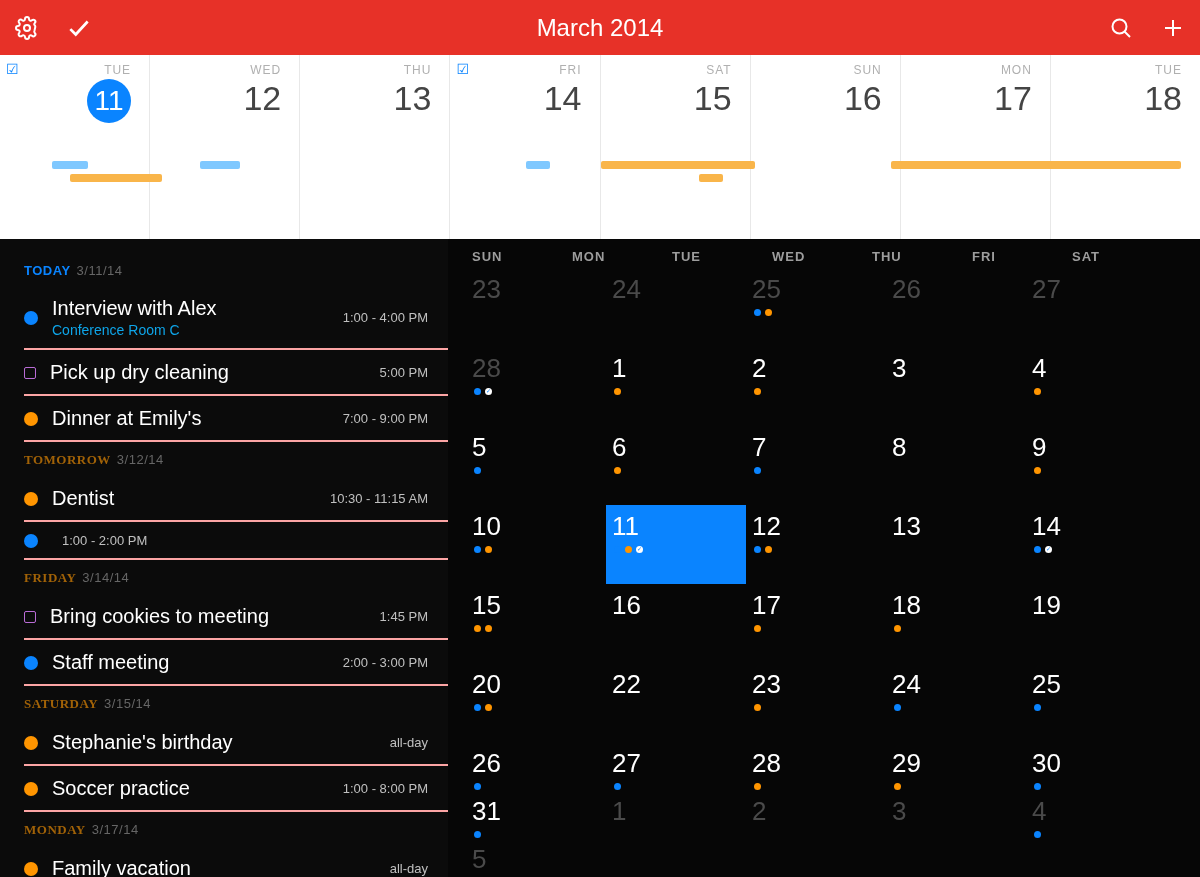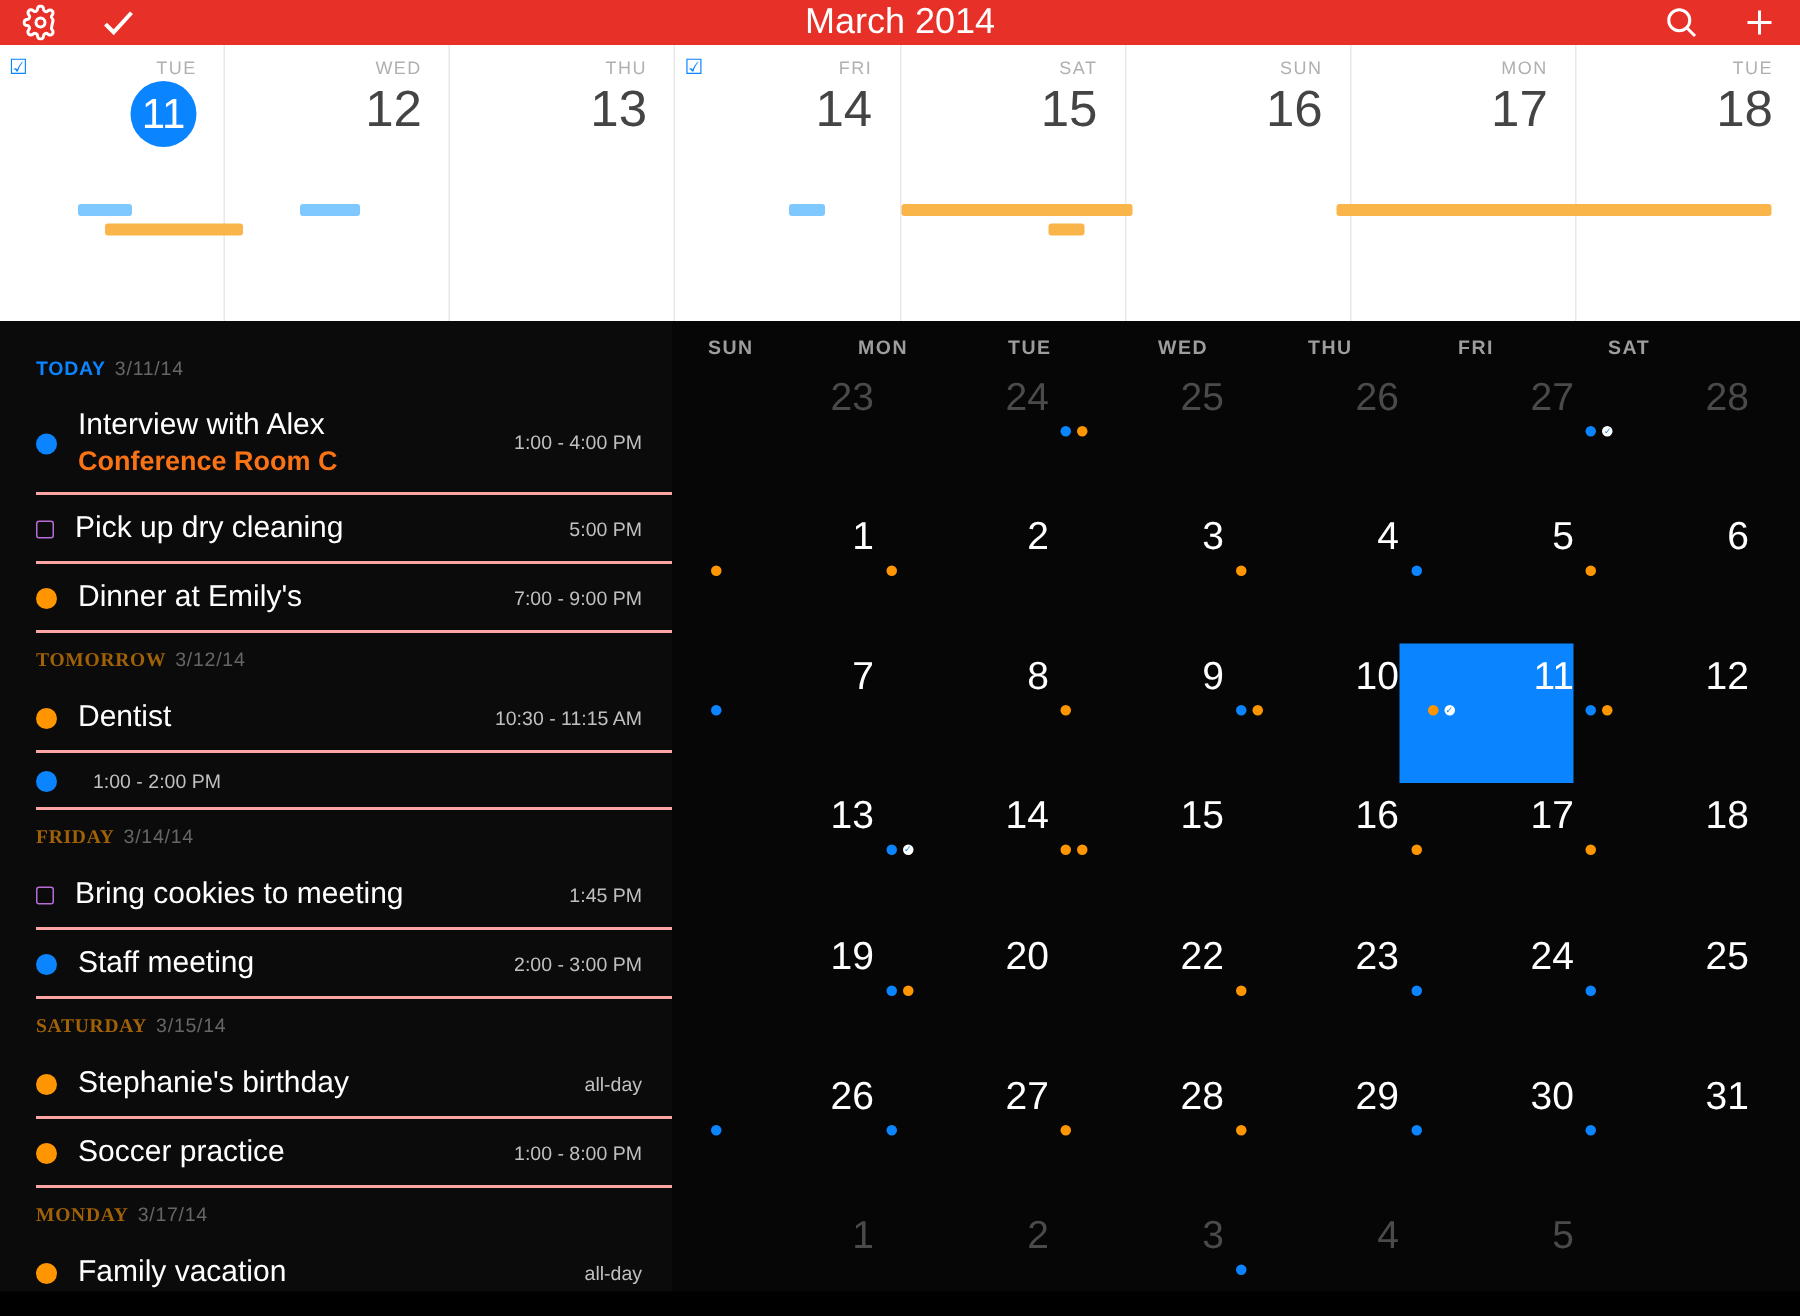--- a/index.html
+++ b/index.html
@@ -1,19 +1,19 @@
 <!DOCTYPE html>
 <html><head>
 <meta charset="utf-8">
 <style>
   * { margin: 0; padding: 0; box-sizing: border-box; font-family: "Helvetica Neue", Helvetica, Arial, sans-serif; -webkit-font-smoothing: antialiased; }
   body { width: 1200px; height: 877px; overflow: hidden; background: #000; }
 
   
-  .topbar { height: 30px; background: #E73128; color: #fff; display: flex; align-items: center; padding: 0 14px; position: relative; gap: 35px; }
+  .topbar { height: 55px; background: #E73128; color: #fff; display: flex; align-items: center; padding: 0 14px; position: relative; gap: 35px; }
   .topbar .left, .topbar .right { display: flex; align-items: center; gap: 26px; }
   .topbar .title { position: absolute; left: 0; right: 0; text-align: center; font-size: 24px; font-weight: 300; pointer-events: none; }
   .icon-btn { width: 26px; height: 26px; display: flex; align-items: center; justify-content: center; cursor: pointer; }
   .icon-btn svg { stroke: #fff; fill: none; }
 
   
   .weekstrip { height: 184px; background: #fff; display: flex; }
   .weekday { flex: 1; border-right: 1px solid #e8e8e8; position: relative; padding-top: 8px; text-align: right; padding-right: 18px; cursor: pointer; }
   .weekday:last-child { border-right: none; }
   .weekday .dow { font-size: 12px; color: #b0b0b0; letter-spacing: 1px; font-weight: 500; }
@@ -34,28 +34,28 @@
   .agenda-section-header .label { color:#0A84FF; }
   .agenda-section-header .date { color:#666; font-weight:400; margin-left:6px; }
   .agenda-section-header.dim .label { color:#a16207;font-family:Liberation Serif, serif; }
   .agenda-item { display:flex; align-items:center; padding: 10px 20px 10px 0; border-bottom:2px solid #fca5a5; cursor:pointer; }
   .agenda-item .marker { width:14px; height:14px; border-radius:50%; flex-shrink:0; margin-right:14px; margin-top:2px; }
   .agenda-item .marker.square { border-radius:2px; background:transparent; border:1.5px solid #B96CD6; width:12px; height:12px; }
   .marker.blue { background:#0A84FF; }
   .marker.orange { background:#FF9500; }
   .agenda-item .text { flex:1; }
   .agenda-item .title { font-size:20px; font-weight:300; line-height:1.2; }
-  .agenda-item .sub { font-size:18px; color:#f97316; font-weight:700; margin-top:2px; }
+  .agenda-item .sub { font-size:14px; color:#0ea5e9; font-weight:400; margin-top:2px; }
   .agenda-item .time { font-size:13px; color:#c0c0c0; white-space:nowrap; margin-left:10px; }
 
   
   .monthgrid { flex:1; background:#060606; color:#fff; padding: 10px 34px 0 18px; }
   .mg-head { display:grid; grid-template-columns: repeat(7,1fr); font-size:13px; color:#9d9d9d; font-weight:600; letter-spacing:1px; margin-bottom:4px; }
   .mg-head div { padding-left:6px; }
-  .mg-body { display:grid; grid-template-columns: repeat(6,1fr); grid-template-rows: repeat(6, 1fr); height: calc(100% - 30px); text-align: right; }
+  .mg-body { display:grid; grid-template-columns: repeat(5,1fr); grid-template-rows: repeat(6, 1fr); height: calc(100% - 30px); }
   .mcell { padding:6px 0 0 6px; position:relative; cursor:pointer; }
   .mcell .num { font-size:26px; font-weight:300; }
   .mcell.other .num { color:#4a4a4a; }
   .mcell .dots { display:flex; gap:4px; margin-top:4px; padding-left:2px; }
   .dot { width:7px; height:7px; border-radius:50%; display:inline-block; }
   .dot.blue { background:#0A84FF; }
   .dot.orange { background:#FF9500; }
   .dot.ring { background:#fff; position:relative; }
   .dot.ring::after { content:"✓"; position:absolute; font-size:6px; color:#0A84FF; left:1px; top:-1px; }
   .mcell.selected { background:#0A84FF; }

